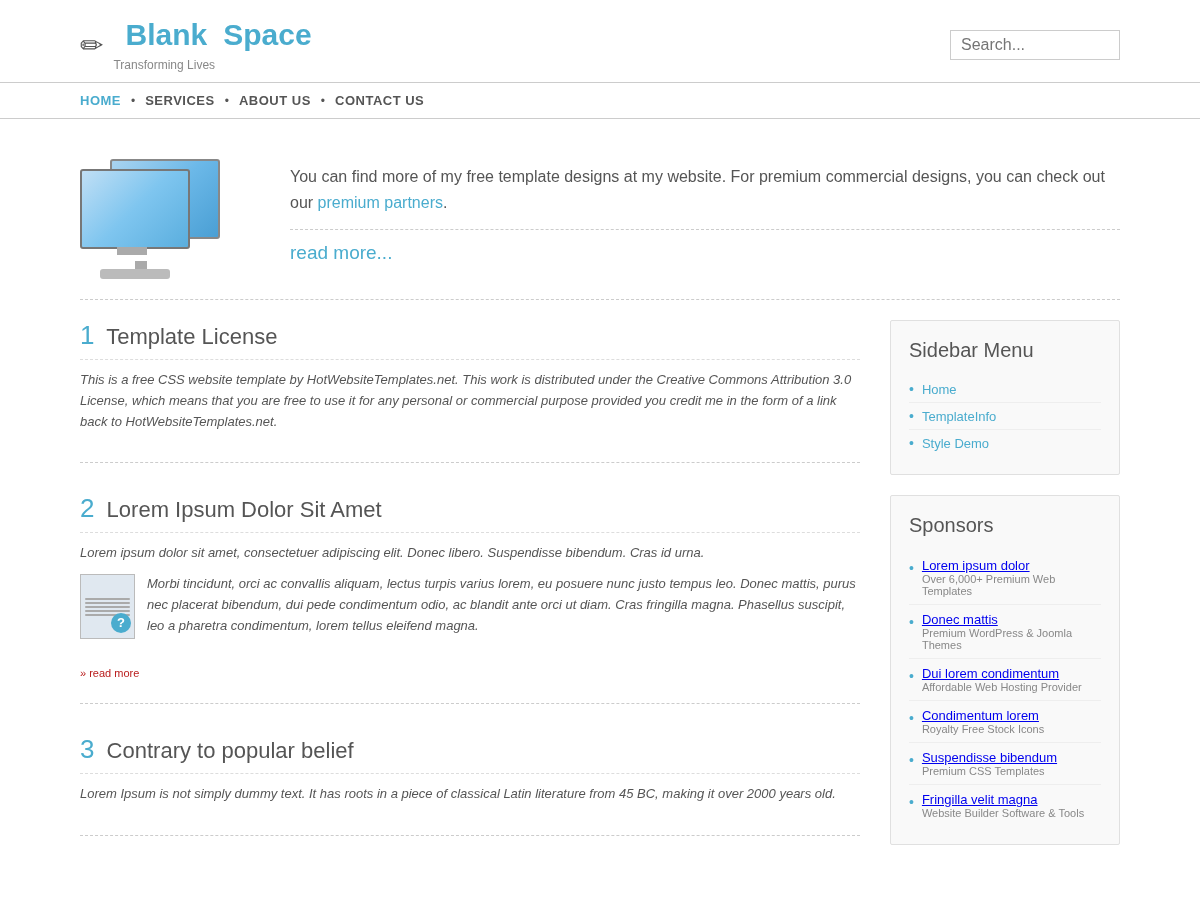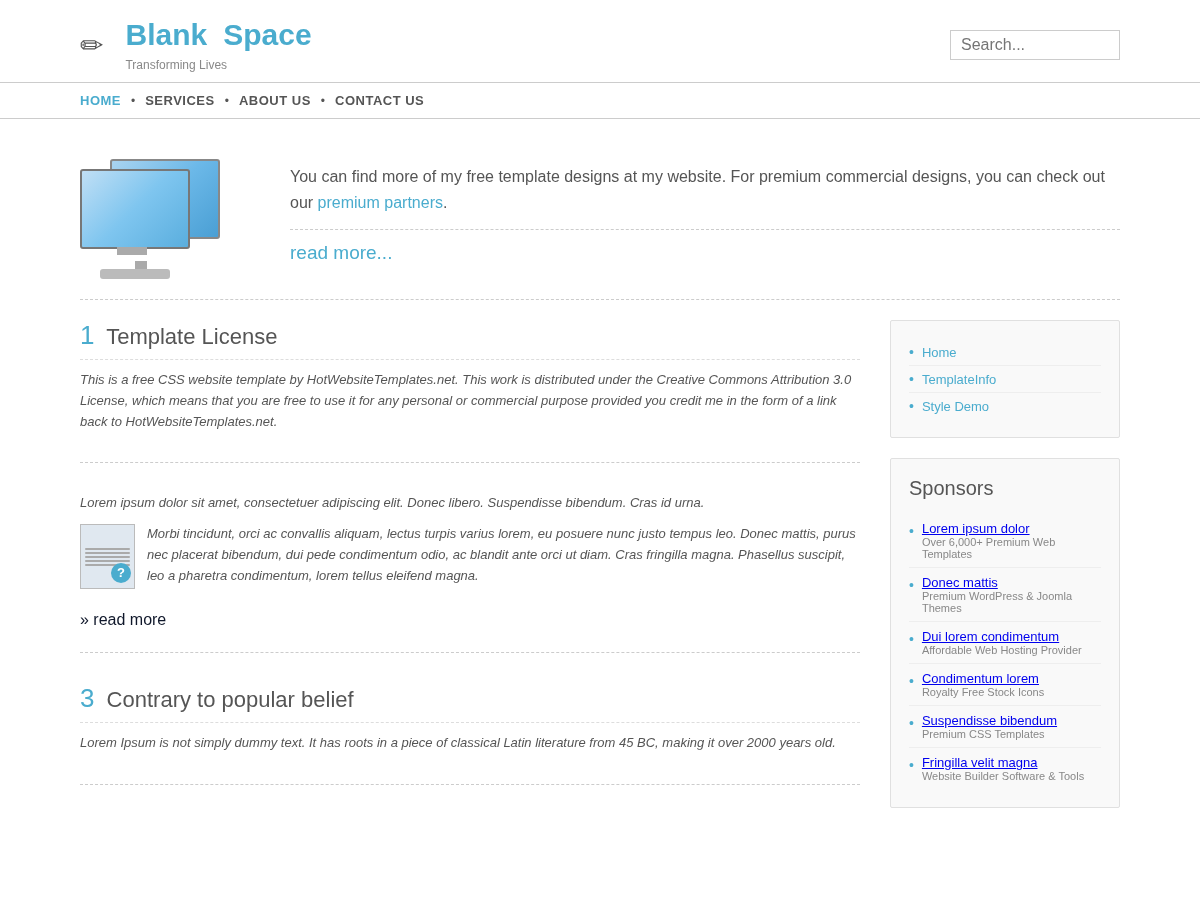--- a/index.html
+++ b/index.html
@@ -4,21 +4,21 @@
   <style>
     * { margin: 0; padding: 0; box-sizing: border-box; }
     body { font-family: Arial, Helvetica, sans-serif; font-size: 13px; color: #333; background: #fff; }
 
     
     #header { width: 1040px; margin: 0 auto; padding: 18px 0 10px 0; display: flex; align-items: center; justify-content: space-between; }
     #logo-area { display: flex; align-items: center; }
     #logo-icon { font-size: 28px; color: #555; margin-right: 6px; }
     #logo-text { font-size: 30px; font-weight: bold; color: #333; }
     #logo-text span { color: #4aacce; margin-left: 16px; }
-    #tagline { font-size: 12px; color: #888; margin-left: 16px; margin-top: 6px; display: block; }
+    #tagline { font-size: 12px; color: #888; margin-left: 4px; margin-top: 6px; display: block; }
     #logo-wrapper { display: flex; flex-direction: column; }
     #search-box { border: 1px solid #ccc; padding: 5px 10px; width: 170px; font-size: 16px; color: #aaa; outline: none; }
 
     
     #nav-wrapper { border-top: 1px solid #ccc; border-bottom: 1px solid #ccc; background: #fff; }
     #nav { width: 1040px; margin: 0 auto; padding: 10px 0; }
     #nav ul { list-style: none; display: flex; gap: 0; }
     #nav ul li { display: flex; align-items: center; }
     #nav ul li::before { content: '•'; color: #555; margin: 0 10px; font-size: 12px; }
     #nav ul li:first-child::before { content: none; margin-left: 0; }
@@ -54,21 +54,21 @@
     .article { margin-bottom: 30px; border-bottom: 1px dashed #ccc; padding-bottom: 20px; }
     .article-title { font-size: 22px; color: #555; font-weight: normal; margin-bottom: 10px; border-bottom: 1px dashed #ddd; padding-bottom: 8px; }
     .article-title .num { color: #4aacce; font-size: 26px; margin-right: 6px; }
     .article-body { font-size: 13px; color: #555; line-height: 1.6; }
     .article-body p { margin-bottom: 10px; font-style: italic; }
     .article-img-wrap { display: flex; gap: 12px; margin-top: 8px; }
     .article-thumb { width: 55px; height: 65px; flex-shrink: 0; background: #e0e8f0; border: 1px solid #bbb; position: relative; overflow: hidden; display: flex; align-items: center; justify-content: center; }
     .thumb-lines { width: 45px; }
     .thumb-line { height: 2px; background: #aaa; margin: 2px 0; border-radius: 1px; }
     .thumb-icon { position: absolute; bottom: 5px; right: 3px; width: 20px; height: 20px; background: #4aacce; border-radius: 50%; display: flex; align-items: center; justify-content: center; color: #fff; font-size: 13px; font-weight: bold; }
-    .read-more-link { color: #0f172a; text-decoration: none; font-size: 16px; display: inline-block; margin-top: 10px; }
+    .read-more-link { color: #b91c1c; text-decoration: none; font-size: 11px; display: inline-block; margin-top: 18px; }
 
     
     .sidebar-box { background: #f9f9f9; border: 1px solid #e0e0e0; padding: 18px; margin-bottom: 20px; border-radius: 2px; }
     .sidebar-title { font-size: 20px; color: #555; font-weight: normal; margin-bottom: 14px; }
     .sidebar-menu { list-style: none; }
     .sidebar-menu li { padding: 5px 0; border-bottom: 1px solid #eee; display: flex; align-items: center; }
     .sidebar-menu li:last-child { border-bottom: none; }
     .sidebar-menu li::before { content: '•'; color: #4aacce; margin-right: 8px; font-size: 14px; }
     .sidebar-menu li a { color: #4aacce; text-decoration: none; font-size: 13px; }
 
@@ -141,20 +141,24 @@
         <h2 class="article-title">
           <span class="num">1</span>
           <span>Template License</span>
         </h2>
         <div class="article-body">
           <p>This is a free CSS website template by HotWebsiteTemplates.net. This work is distributed under the Creative Commons Attribution 3.0 License, which means that you are free to use it for any personal or commercial purpose provided you credit me in the form of a link back to HotWebsiteTemplates.net.</p>
         </div>
       </div>
 
       <div class="article">
+        <h2 class="article-title">
+          <span class="num">2</span>
+          <span>Lorem Ipsum Dolor Sit Amet</span>
+        </h2>
         <div class="article-body">
           <p>Lorem ipsum dolor sit amet, consectetuer adipiscing elit. Donec libero. Suspendisse bibendum. Cras id urna.</p>
           <div class="article-img-wrap">
             <div class="article-thumb">
               <div class="thumb-lines">
                 <div class="thumb-line"></div>
                 <div class="thumb-line"></div>
                 <div class="thumb-line"></div>
                 <div class="thumb-line"></div>
                 <div class="thumb-line"></div>
@@ -175,20 +179,21 @@
         <div class="article-body">
           <p>Lorem Ipsum is not simply dummy text. It has roots in a piece of classical Latin literature from 45 BC, making it over 2000 years old.</p>
         </div>
       </div>
 
     </div>
 
     <div id="sidebar">
 
       <div class="sidebar-box">
+        <h3 class="sidebar-title">Sidebar Menu</h3>
         <ul class="sidebar-menu">
           <li>
               <a href="#">Home</a>
             </li>
           <li>
               <a href="#">TemplateInfo</a>
             </li>
           <li>
               <a href="#">Style Demo</a>
             </li>

